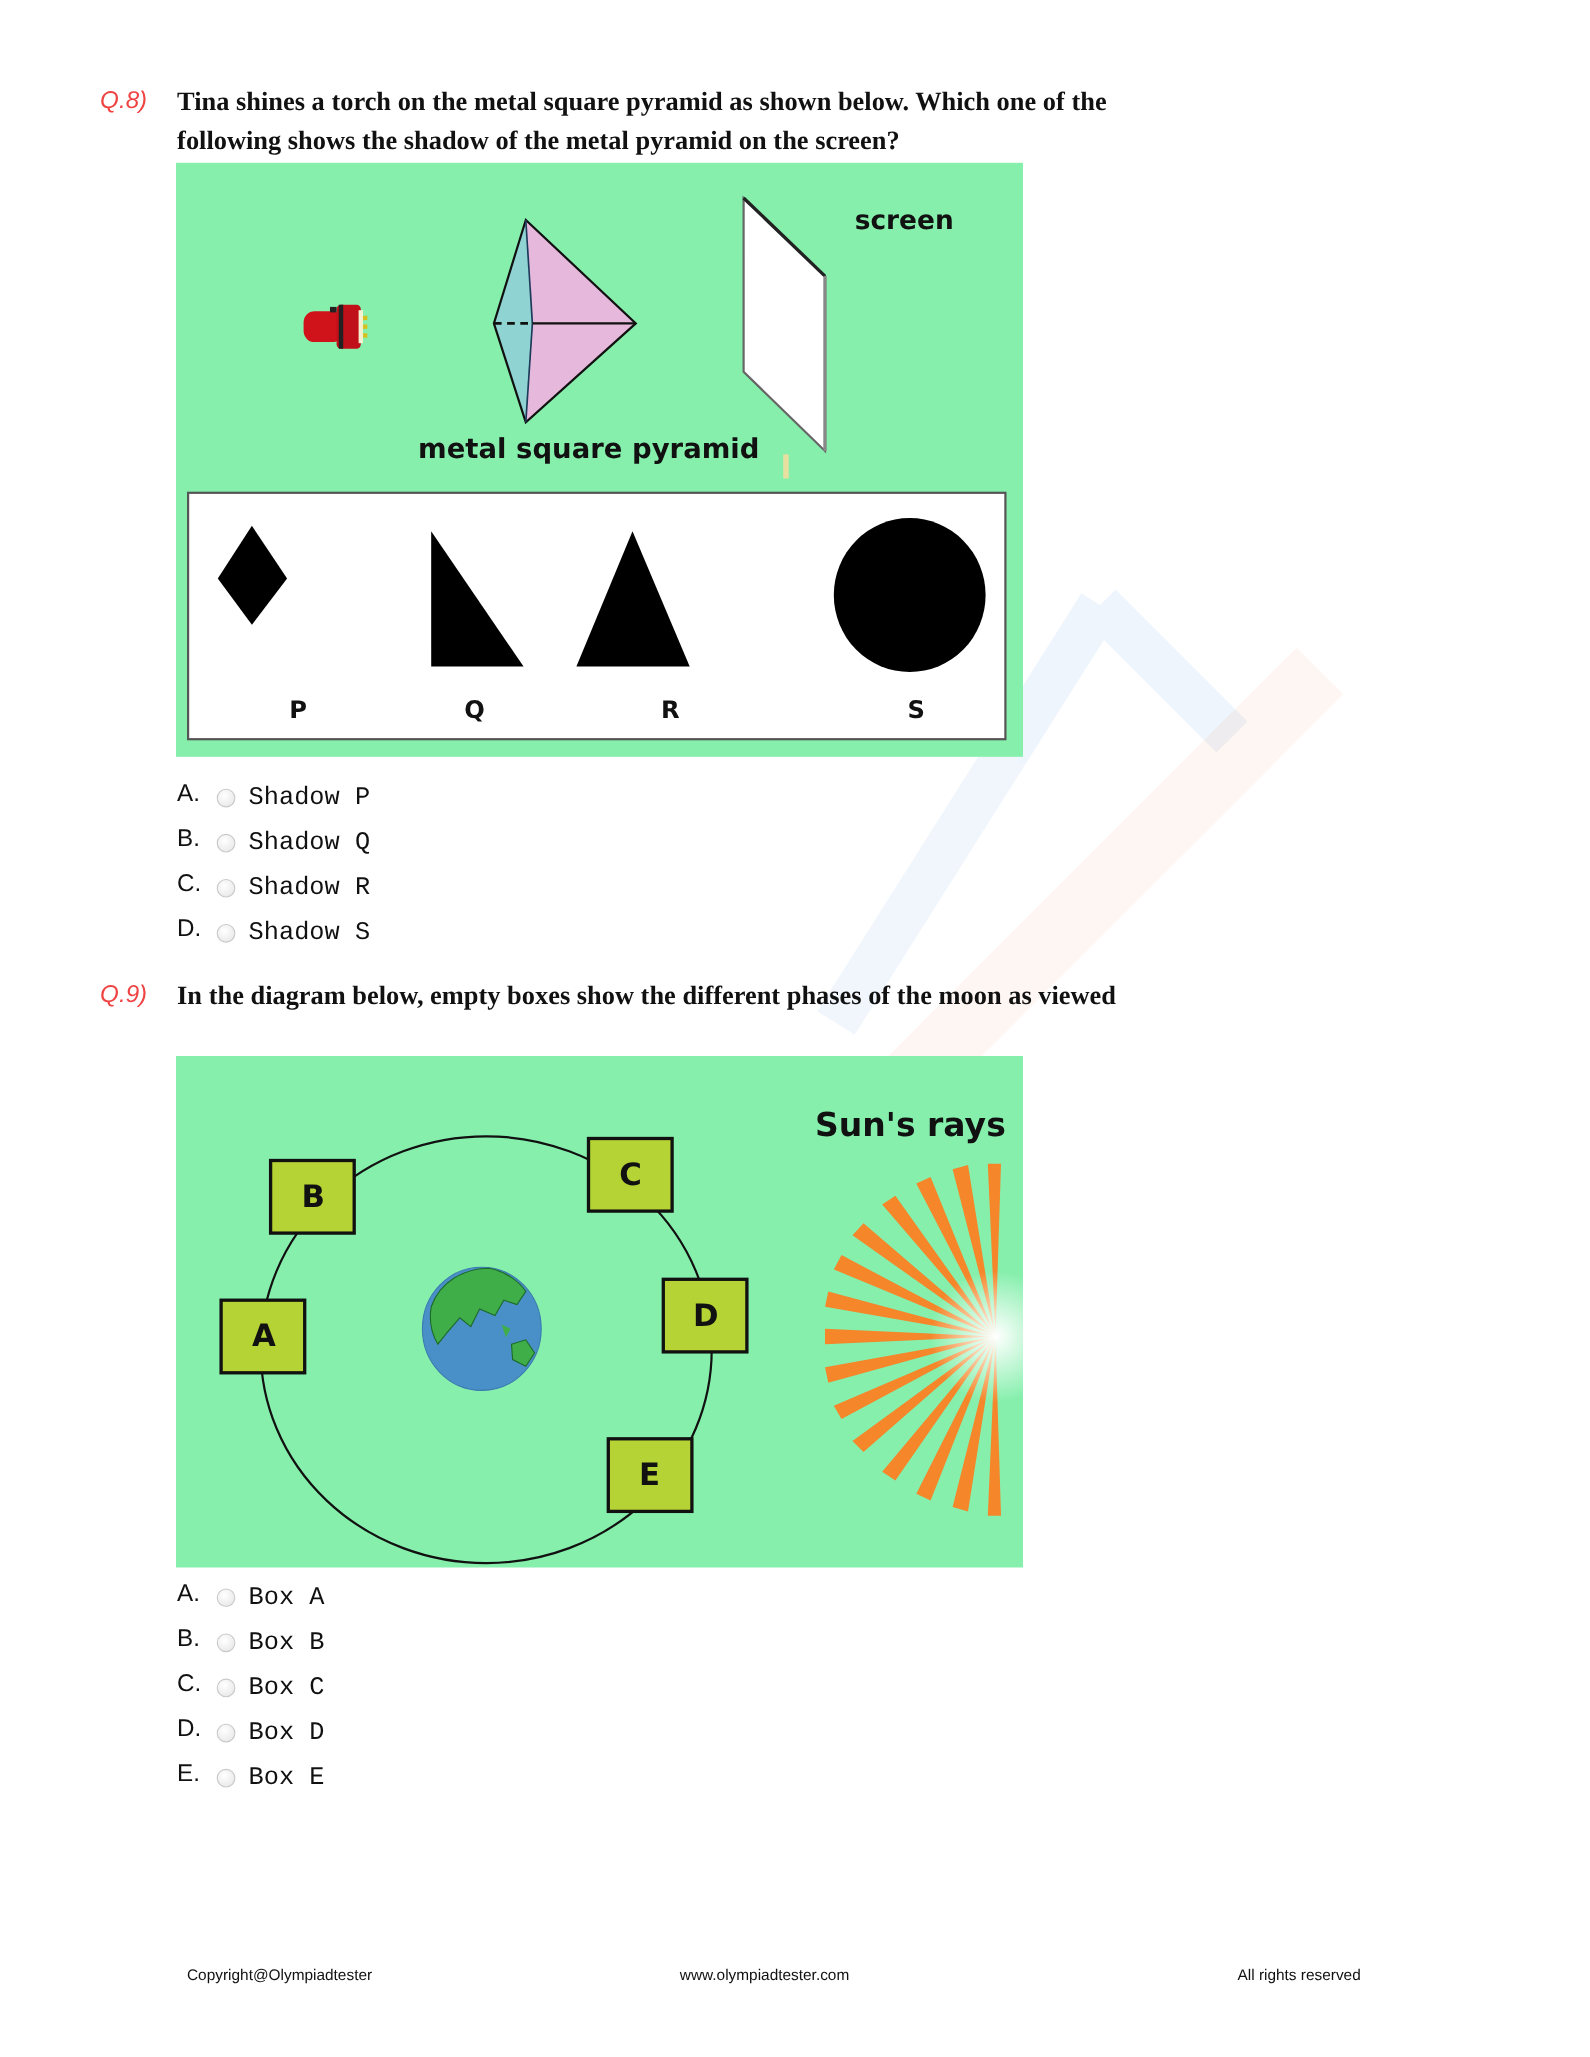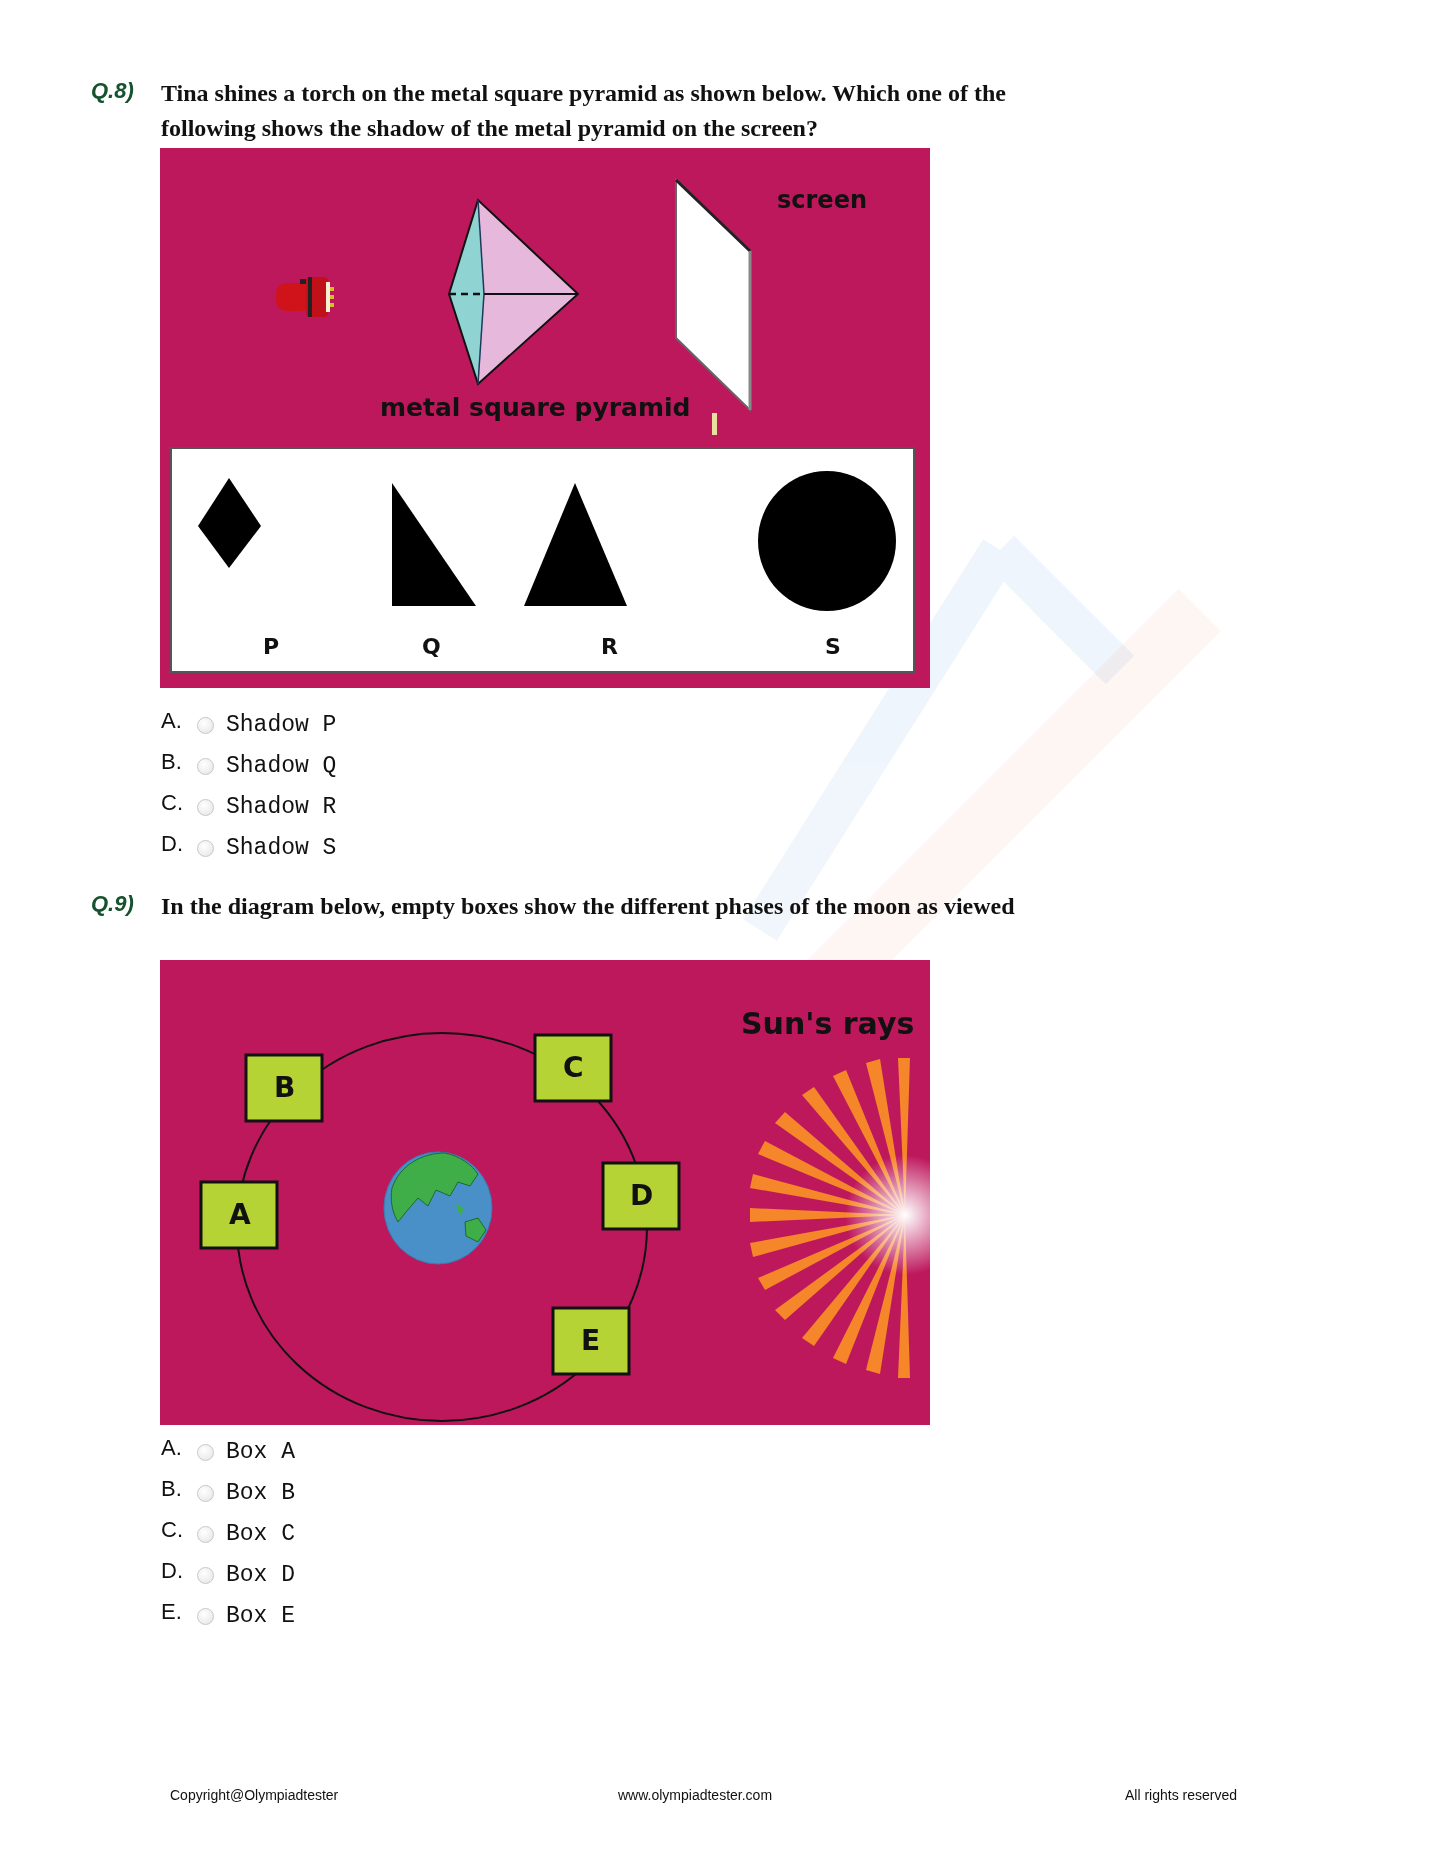--- a/index.html
+++ b/index.html
@@ -1,20 +1,20 @@
 <!DOCTYPE html>
 <html><head>
 <meta charset="utf-8">
 <style>
   html, body { margin:0; padding:0; background:#ffffff; }
   body { width:1445px; height:1870px; position:relative; overflow:hidden; font-family:"Liberation Serif", serif; color:#111; }
   .watermark { position:absolute; left:700px; top:470px; width:560px; height:520px; pointer-events:none; }
-  .qnum { position:absolute; font-family:"Liberation Sans", sans-serif; font-style:italic; font-size:22px; color:#14532d;font-weight:bold; }
+  .qnum { position:absolute; font-family:"Liberation Sans", sans-serif; font-style:italic; font-size:22px; color:#ef4444; }
   .qtext { position:absolute; font-family:"Liberation Serif", serif; font-weight:bold; font-size:24px; line-height:35px; color:#111; width:1040px; }
-  .figure { position:absolute; background:#be185d; }
+  .figure { position:absolute; background:#86efac; }
   .opt { position:absolute; display:flex; align-items:center; height:30px; }
   .opt .letter { font-family:"Liberation Sans", sans-serif; font-size:22px; width:36px; color:#111; margin-top:-8px; }
   .opt .radio { width:15px; height:15px; border-radius:50%; border:1px solid #c8c8c8; background:radial-gradient(circle at 40% 35%, #ffffff 0%, #ececec 70%, #dcdcdc 100%); margin-right:12px; }
   .opt .label { font-family:Liberation Mono, monospace; font-size:23px; color:#111; }
   .footer { position:absolute; top:1787px; font-family:"Liberation Sans", sans-serif; font-size:14px; color:#111; }
   .fig-label { position:absolute; font-family:"DejaVu Sans", sans-serif; font-weight:bold; color:#111; }
 </style>
 </head>
 <body>
 

